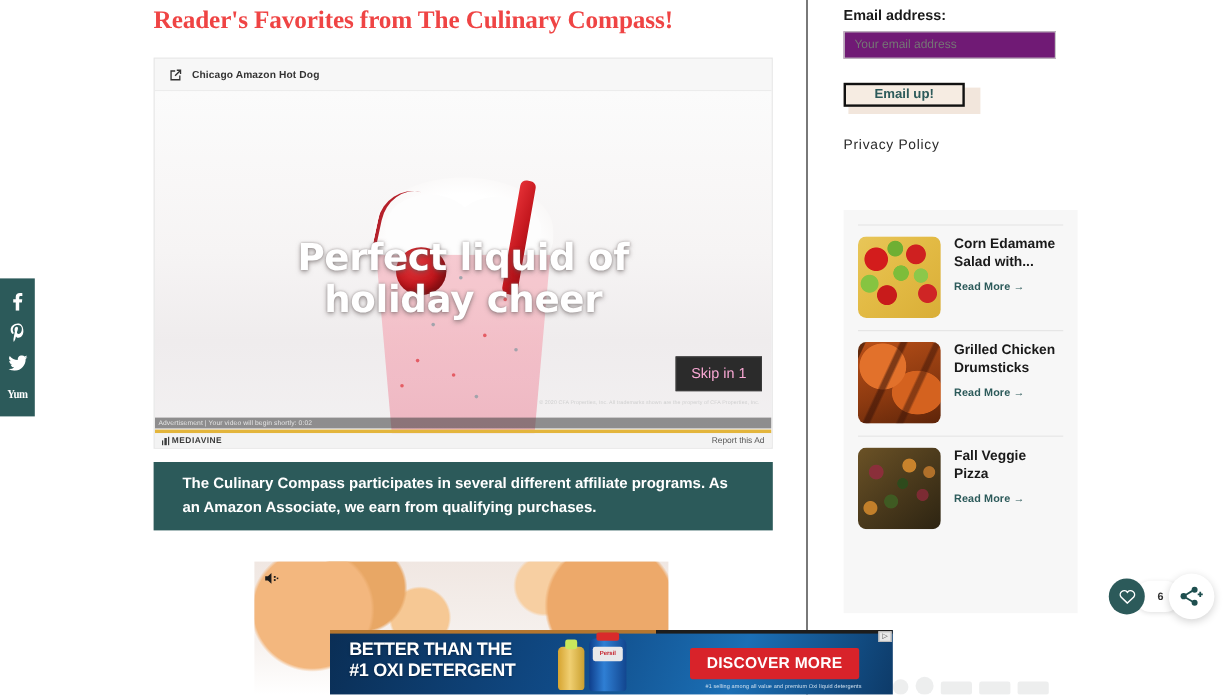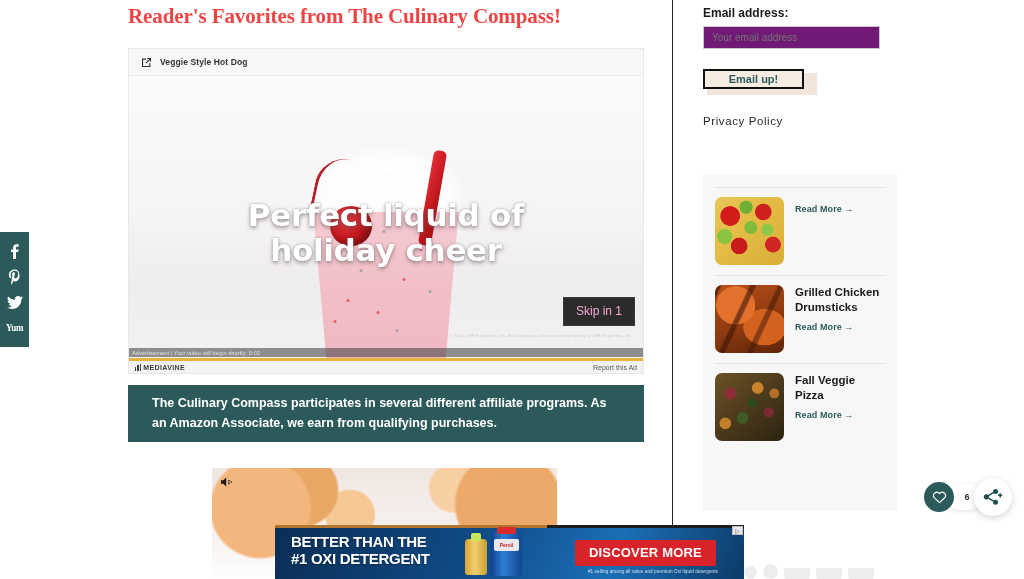--- a/index.html
+++ b/index.html
@@ -398,21 +398,21 @@
   </div>
 
   <div class="video-wrap">
     <div class="video-head">
       <span class="ext-ico">
         <svg width="11" height="11" viewBox="0 0 11 11">
             <path d="M1 1.6h4v1.1H2.1v6.2h6.2V6h1.1v4H1z" fill="#333"></path>
             <path d="M6.3 1h3.7v3.7H8.9V2.9L5.3 6.5l-.8-.8 3.6-3.6H6.3z" fill="#333"></path>
           </svg>
       </span>
-      <span class="video-title">Veggie Style Hot Dog</span>
+      <span class="video-title">Chicago Amazon Hot Dog</span>
     </div>
 
     <div class="video-stage">
       <div class="cream"></div>
       <div class="cup">
         <span class="sprinkle" style="left:22%;top:18%;background:#e0434a"></span>
         <span class="sprinkle" style="left:48%;top:12%;background:#8e9aa2"></span>
         <span class="sprinkle" style="left:70%;top:24%;background:#e0434a"></span>
         <span class="sprinkle" style="left:34%;top:38%;background:#8e9aa2"></span>
         <span class="sprinkle" style="left:60%;top:44%;background:#e0434a"></span>
@@ -482,20 +482,21 @@
     </div>
 
     <a class="privacy">Privacy Policy</a>
   </div>
 
   <div class="reco">
     <div class="reco-list" id="reco-list">
         <div class="reco-item">
           <div class="thumb t-corn"></div>
           <div class="reco-text">
+            <div class="reco-title">Corn Edamame Salad with...</div>
             <a class="read-more">Read More →</a>
           </div>
         </div>
         <div class="reco-item">
           <div class="thumb t-chick"></div>
           <div class="reco-text">
             <div class="reco-title">Grilled Chicken Drumsticks</div>
             <a class="read-more">Read More →</a>
           </div>
         </div>

